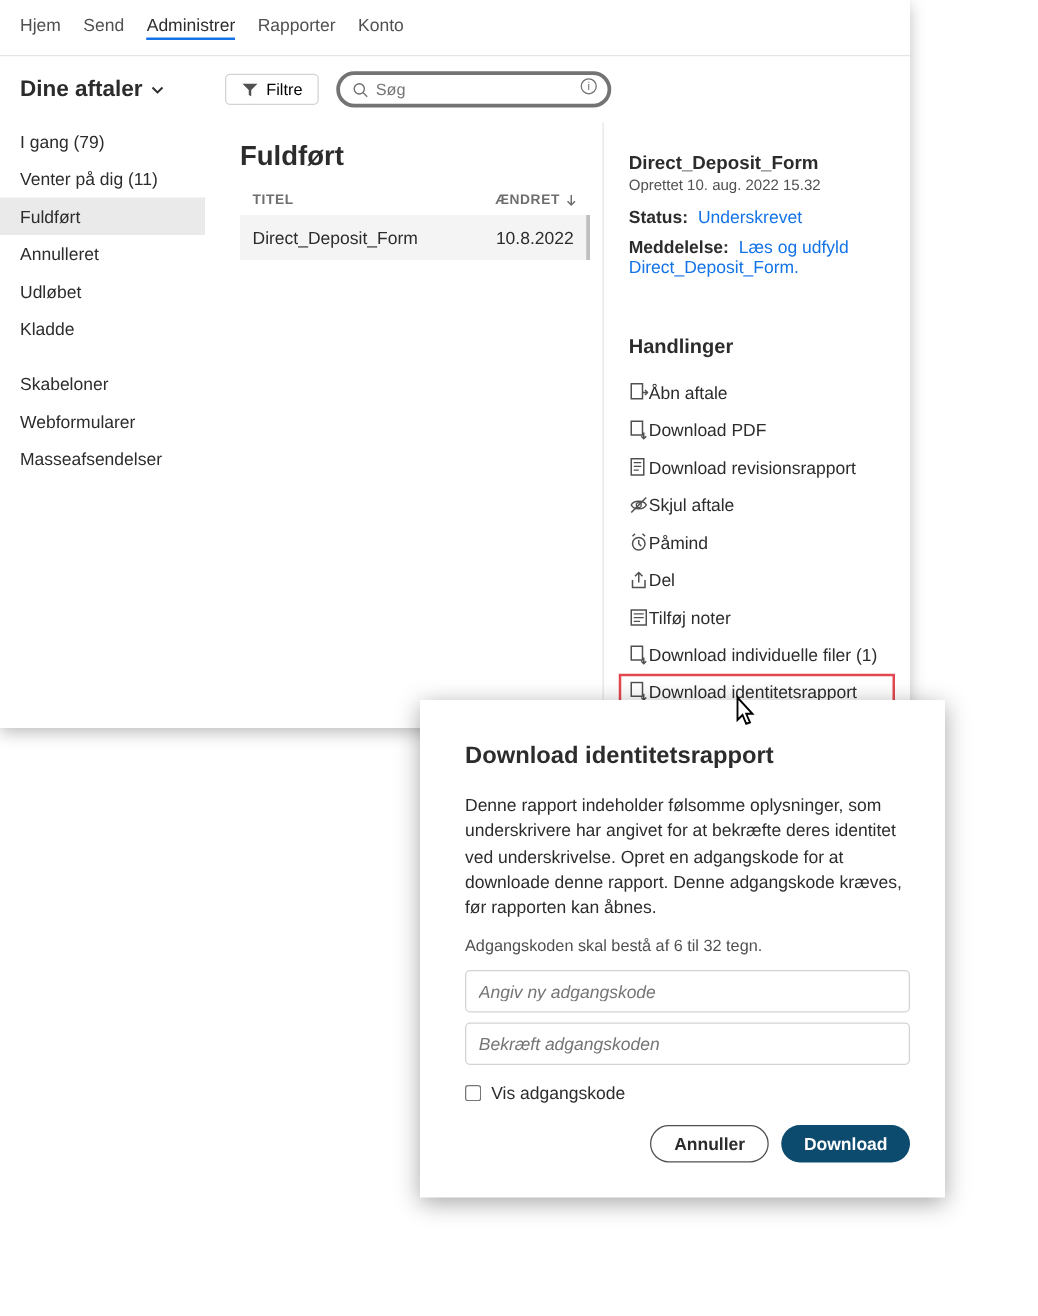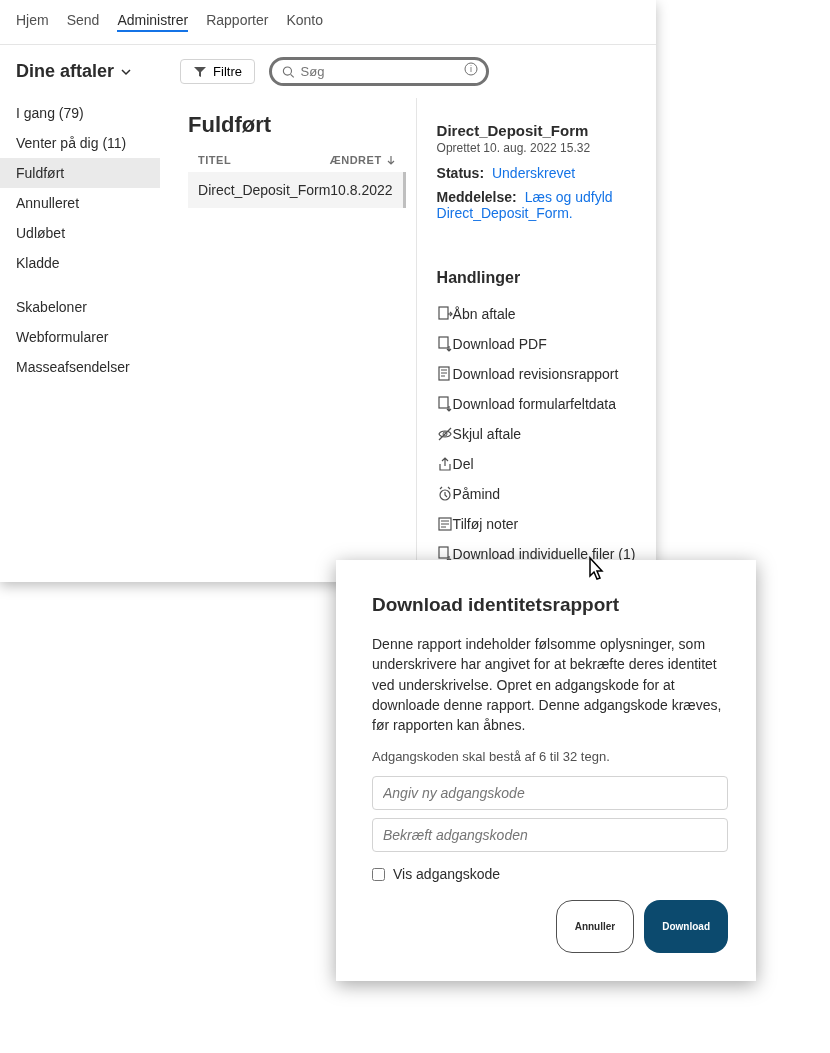--- a/index.html
+++ b/index.html
@@ -48,25 +48,25 @@
     .cursor-overlay { position: absolute; left: 582px; top: 556px; pointer-events: none; z-index: 50; }
     
     
     .modal { position: absolute; left: 336px; top: 560px; width: 420px; background: #fff; box-shadow: 0 4px 18px rgba(0,0,0,0.35); z-index: 40; padding: 34px 28px 28px 36px; }
     .modal h2 { font-size: 19px; font-weight: 700; margin-bottom: 18px; }
     .modal p { font-size: 14px; line-height: 1.45; margin-bottom: 14px; }
     .modal .hint { font-size: 13px; color: #505050; margin-bottom: 12px; }
     .modal input[type="password"], .modal input[type="text"].pw { width: 100%; border: 1px solid #d3d3d3; border-radius: 4px; padding: 8px 10px; font-size: 14px; font-style: italic; color: #888; margin-bottom: 8px; }
     .modal .check-row { display: flex; align-items: center; gap: 8px; margin-top: 6px; margin-bottom: 18px; font-size: 14px; }
     .modal .btn-row { display: flex; justify-content: flex-end; gap: 10px; }
-    .btn { border-radius: 16px; padding: 20px 18px; font-size: 10px; cursor: pointer; border: none; font-weight: 600; }
+    .btn { border-radius: 16px; padding: 6px 18px; font-size: 14px; cursor: pointer; border: none; font-weight: 600; }
     .btn-outline { background: #fff; border: 1.5px solid #505050; color: #2c2c2c; }
     .btn-primary { background: #0c4a6e; color: #fff; }
     
-    .outer-shadow { position: absolute; left: 0; top: 0; width: 656px; height: 582px; box-shadow: 0 4px 12px rgba(0,0,0,0.25); }
+    .outer-shadow { position: absolute; left: 0; top: 0; width: 728px; height: 582px; box-shadow: 0 4px 12px rgba(0,0,0,0.25); }
   </style>
 </head>
 <body>
 
 <div class="outer-shadow">
 
 <div class="top-nav">
   <span class="top-nav-item">Hjem</span>
   <span class="top-nav-item">Send</span>
   <span class="top-nav-item active">Administrer</span>
@@ -166,47 +166,40 @@
       <svg width="16" height="16" viewBox="0 0 16 16">
             <rect x="2" y="1" width="10" height="13" stroke="#505050" fill="none" stroke-width="1.2"></rect>
             <line x1="4" y1="4" x2="10" y2="4" stroke="#505050"></line>
             <line x1="4" y1="7" x2="10" y2="7" stroke="#505050"></line>
             <line x1="4" y1="10" x2="8" y2="10" stroke="#505050"></line>
           </svg>
       <span>Download revisionsrapport</span>
     </div>
     <div class="action-item">
       <svg width="16" height="16" viewBox="0 0 16 16">
-            <rect x="2" y="1" width="9" height="11" stroke="#505050" fill="none" stroke-width="1.2"></rect>
-            <path d="M12 10 L12 15 M10 13 L12 15 L14 13" stroke="#505050" fill="none" stroke-width="1.2"></path>
-          </svg>
-      <span>Download formularfeltdata</span>
-    </div>
-    <div class="action-item">
-      <svg width="16" height="16" viewBox="0 0 16 16">
             <path d="M2 8 C4 4 12 4 14 8 C12 12 4 12 2 8 Z" stroke="#505050" fill="none" stroke-width="1.2"></path>
             <circle cx="8" cy="8" r="2" stroke="#505050" fill="none"></circle>
             <line x1="2" y1="14" x2="14" y2="2" stroke="#505050" stroke-width="1.2"></line>
           </svg>
       <span>Skjul aftale</span>
     </div>
     <div class="action-item">
       <svg width="16" height="16" viewBox="0 0 16 16">
-            <path d="M3 8 L3 14 L13 14 L13 8" stroke="#505050" fill="none" stroke-width="1.2"></path>
-            <path d="M8 2 L8 10 M5 5 L8 2 L11 5" stroke="#505050" fill="none" stroke-width="1.2"></path>
-          </svg>
-      <span>Del</span>
-    </div>
-    <div class="action-item">
-      <svg width="16" height="16" viewBox="0 0 16 16">
             <circle cx="8" cy="9" r="5" stroke="#505050" fill="none" stroke-width="1.2"></circle>
             <path d="M8 6 L8 9 L10 11" stroke="#505050" fill="none" stroke-width="1.2"></path>
             <path d="M3 3 L5 1 M13 3 L11 1" stroke="#505050" stroke-width="1.2"></path>
           </svg>
       <span>Påmind</span>
+    </div>
+    <div class="action-item">
+      <svg width="16" height="16" viewBox="0 0 16 16">
+            <path d="M3 8 L3 14 L13 14 L13 8" stroke="#505050" fill="none" stroke-width="1.2"></path>
+            <path d="M8 2 L8 10 M5 5 L8 2 L11 5" stroke="#505050" fill="none" stroke-width="1.2"></path>
+          </svg>
+      <span>Del</span>
     </div>
     <div class="action-item">
       <svg width="16" height="16" viewBox="0 0 16 16">
             <rect x="2" y="2" width="12" height="12" stroke="#505050" fill="none" stroke-width="1.2"></rect>
             <line x1="4" y1="5" x2="12" y2="5" stroke="#505050"></line>
             <line x1="4" y1="8" x2="12" y2="8" stroke="#505050"></line>
             <line x1="4" y1="11" x2="9" y2="11" stroke="#505050"></line>
           </svg>
       <span>Tilføj noter</span>
     </div>

